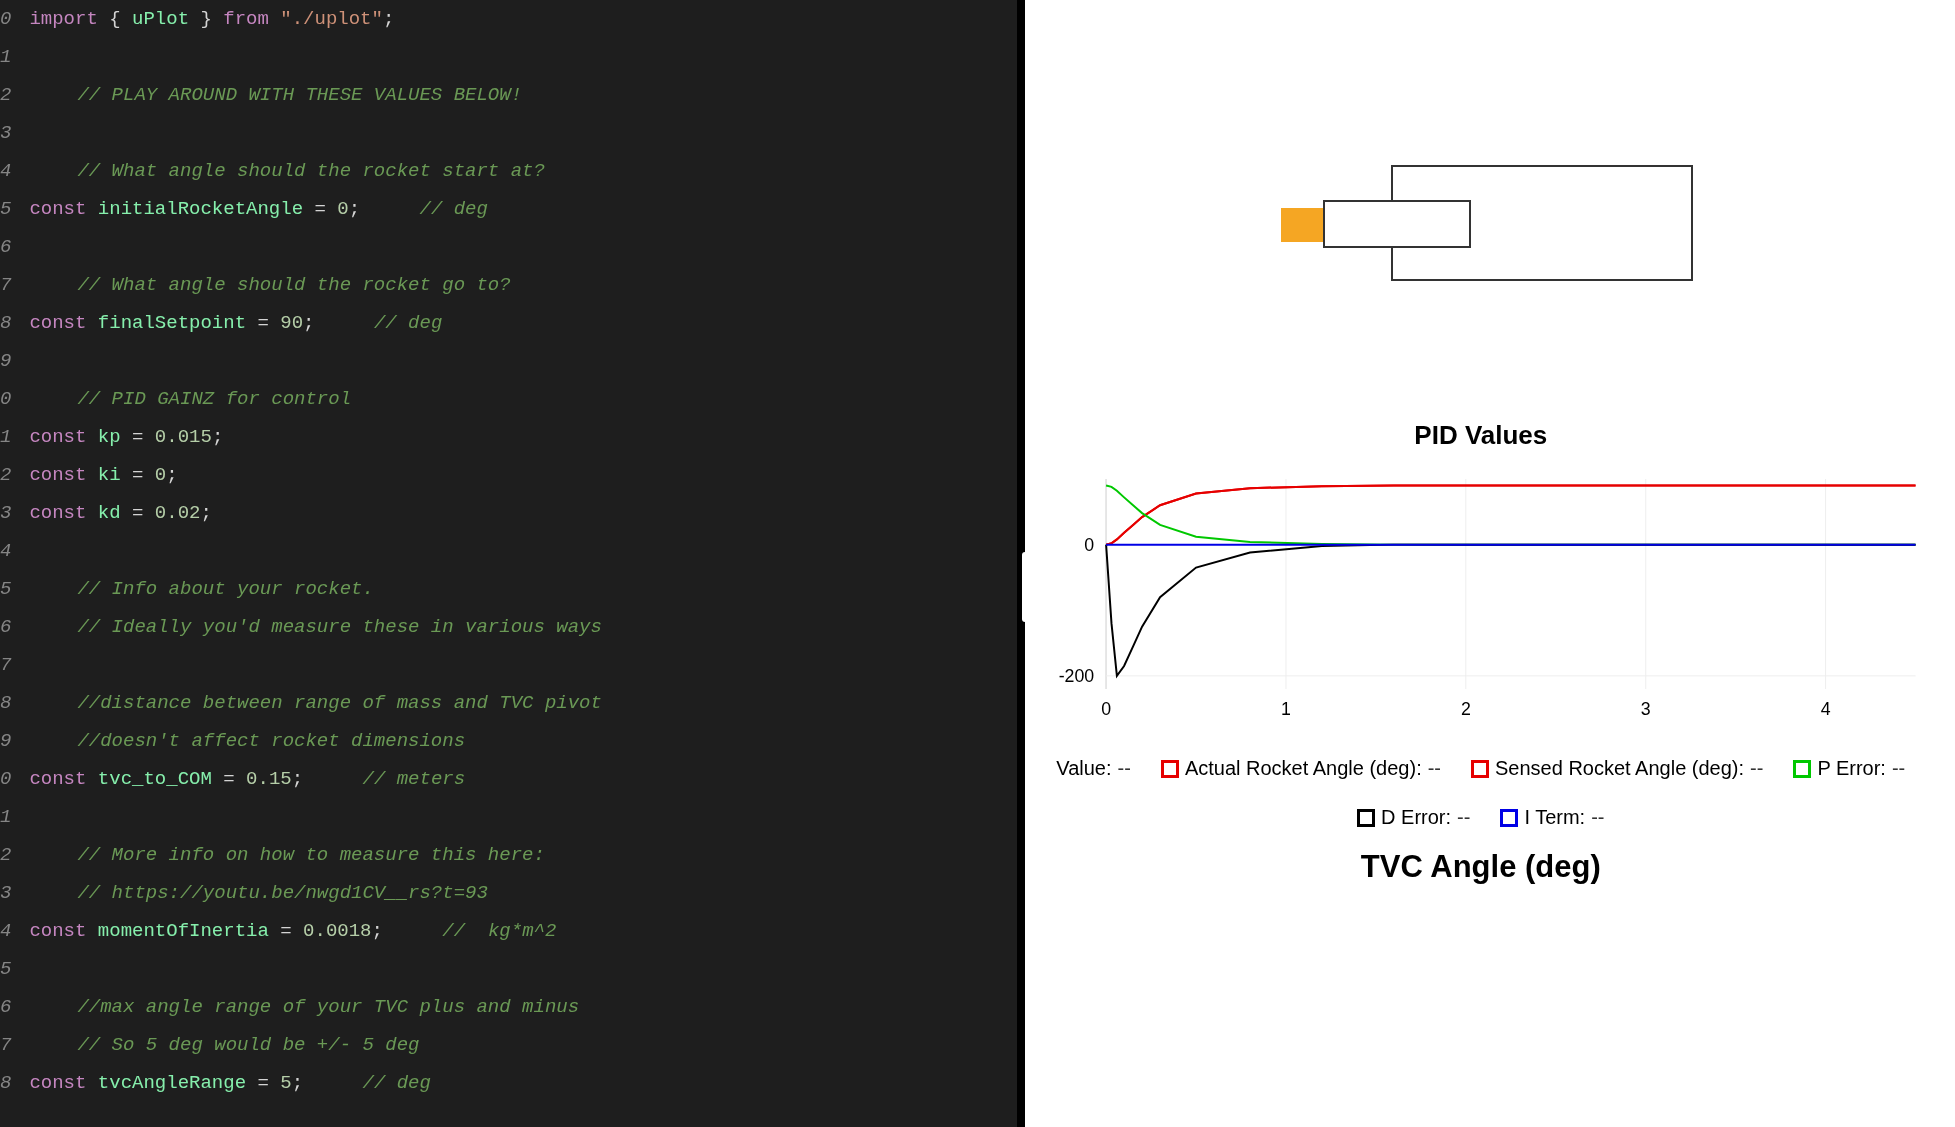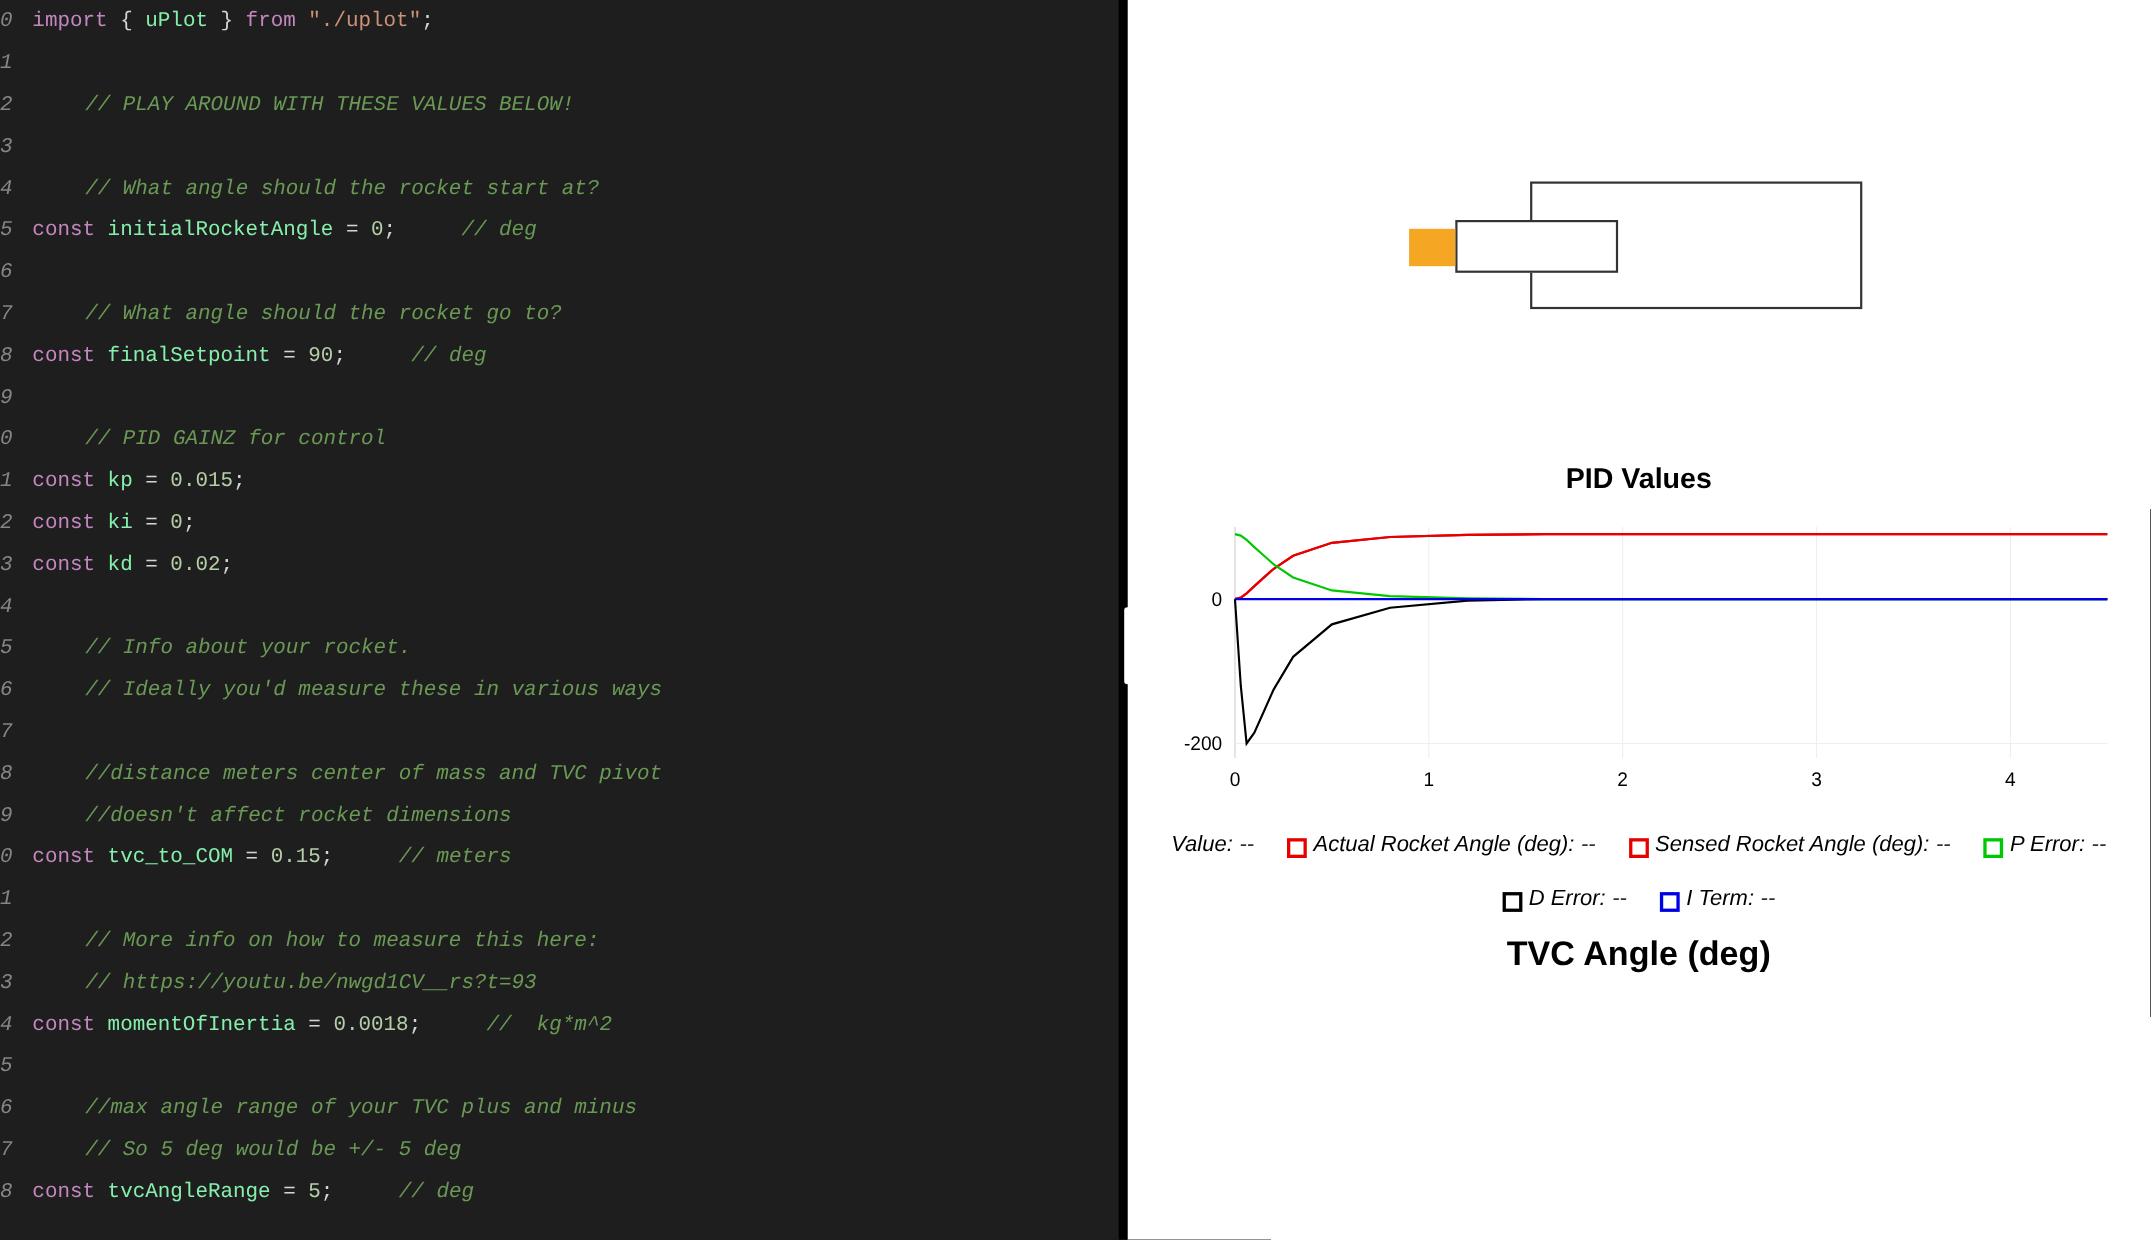--- a/index.html
+++ b/index.html
@@ -96,21 +96,21 @@
 .rocket-flame {
   position: absolute;
   left: 256px; top: 208px;
   width: 42px; height: 34px;
   background: #f5a623;
 }
 
 
 .chart-area {
   flex: 1;
-  padding: 0 30px 10px 30px;
+  padding: 0 30px 10px 12px;
   position: relative;
 }
 .chart-title {
   text-align: center;
   font-size: 26px;
   font-weight: bold;
   color: #000;
   margin-bottom: 18px;
 }
 .chart-svg-wrap { position: relative; width: 100%; height: 260px; }
@@ -123,21 +123,21 @@
 
 .legend {
   display: flex;
   flex-wrap: wrap;
   justify-content: center;
   gap: 26px 30px;
   margin-top: 28px;
   font-size: 20px;
   color: #000;
 }
-.legend-item { display: flex; align-items: flex-end; gap: 6px; font-style: italic; }
+.legend-item { display: flex; align-items: center; gap: 6px; }
 .legend-swatch {
   width: 18px; height: 18px;
   border: 3px solid;
   display: inline-block;
 }
 .legend-val { color: #333; }
 
 .sub-title {
   text-align: center;
   font-size: 31px;
@@ -162,21 +162,21 @@
       <div class="code-line"><span class="ln">8</span><span class="cd"><span class="kw">const</span><span class="punc"> </span><span class="id">finalSetpoint</span><span class="punc"> = </span><span class="num">90</span><span class="punc">; </span><span class="cm">// deg</span></span></div>
       <div class="code-line"><span class="ln">9</span><span class="cd"></span></div>
       <div class="code-line"><span class="ln">0</span><span class="cd"><span class="cm">// PID GAINZ for control</span></span></div>
       <div class="code-line"><span class="ln">1</span><span class="cd"><span class="kw">const</span><span class="punc"> </span><span class="id">kp</span><span class="punc"> = </span><span class="num">0.015</span><span class="punc">;</span></span></div>
       <div class="code-line"><span class="ln">2</span><span class="cd"><span class="kw">const</span><span class="punc"> </span><span class="id">ki</span><span class="punc"> = </span><span class="num">0</span><span class="punc">;</span></span></div>
       <div class="code-line"><span class="ln">3</span><span class="cd"><span class="kw">const</span><span class="punc"> </span><span class="id">kd</span><span class="punc"> = </span><span class="num">0.02</span><span class="punc">;</span></span></div>
       <div class="code-line"><span class="ln">4</span><span class="cd"></span></div>
       <div class="code-line"><span class="ln">5</span><span class="cd"><span class="cm">// Info about your rocket.</span></span></div>
       <div class="code-line"><span class="ln">6</span><span class="cd"><span class="cm">// Ideally you'd measure these in various ways</span></span></div>
       <div class="code-line"><span class="ln">7</span><span class="cd"></span></div>
-      <div class="code-line"><span class="ln">8</span><span class="cd"><span class="cm">//distance meters center of mass and TVC pivot</span></span></div>
+      <div class="code-line"><span class="ln">8</span><span class="cd"><span class="cm">//distance between range of mass and TVC pivot</span></span></div>
       <div class="code-line"><span class="ln">9</span><span class="cd"><span class="cm">//doesn't affect rocket dimensions</span></span></div>
       <div class="code-line"><span class="ln">0</span><span class="cd"><span class="kw">const</span><span class="punc"> </span><span class="id">tvc_to_COM</span><span class="punc"> = </span><span class="num">0.15</span><span class="punc">; </span><span class="cm">// meters</span></span></div>
       <div class="code-line"><span class="ln">1</span><span class="cd"></span></div>
       <div class="code-line"><span class="ln">2</span><span class="cd"><span class="cm">// More info on how to measure this here:</span></span></div>
       <div class="code-line"><span class="ln">3</span><span class="cd"><span class="cm">// https://youtu.be/nwgd1CV__rs?t=93</span></span></div>
       <div class="code-line"><span class="ln">4</span><span class="cd"><span class="kw">const</span><span class="punc"> </span><span class="id">momentOfInertia</span><span class="punc"> = </span><span class="num">0.0018</span><span class="punc">; </span><span class="cm">//  kg*m^2</span></span></div>
       <div class="code-line"><span class="ln">5</span><span class="cd"></span></div>
       <div class="code-line"><span class="ln">6</span><span class="cd"><span class="cm">//max angle range of your TVC plus and minus</span></span></div>
       <div class="code-line"><span class="ln">7</span><span class="cd"><span class="cm">// So 5 deg would be +/- 5 deg</span></span></div>
       <div class="code-line"><span class="ln">8</span><span class="cd"><span class="kw">const</span><span class="punc"> </span><span class="id">tvcAngleRange</span><span class="punc"> = </span><span class="num">5</span><span class="punc">; </span><span class="cm">// deg</span></span></div>

